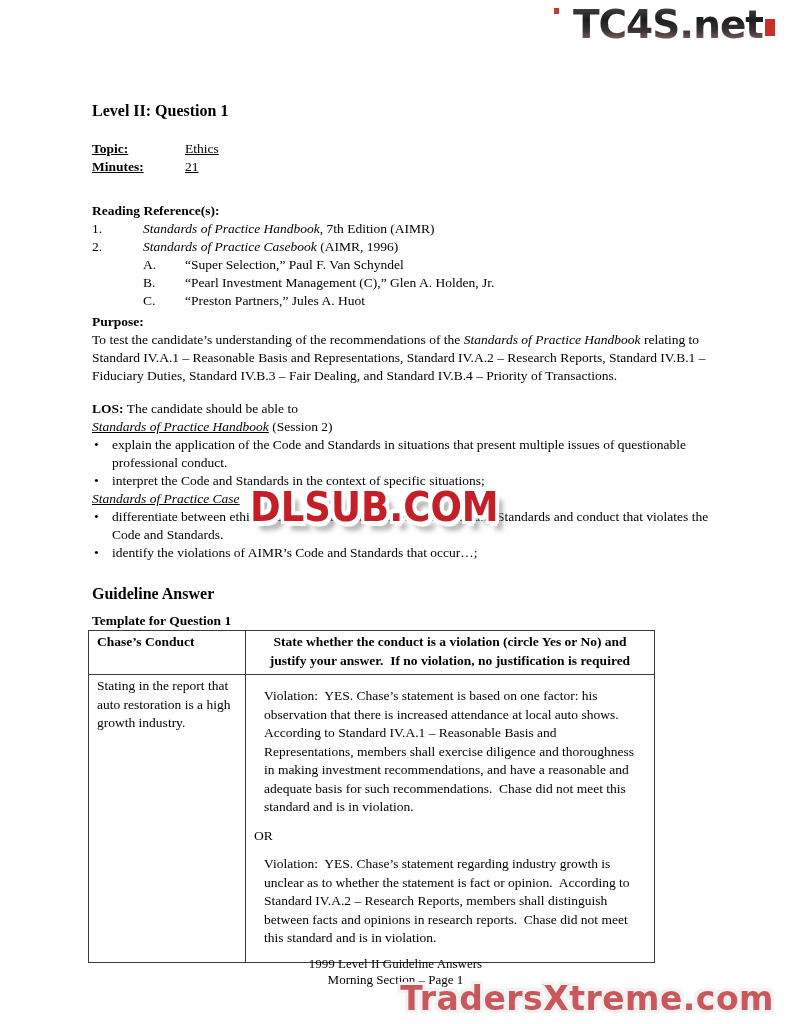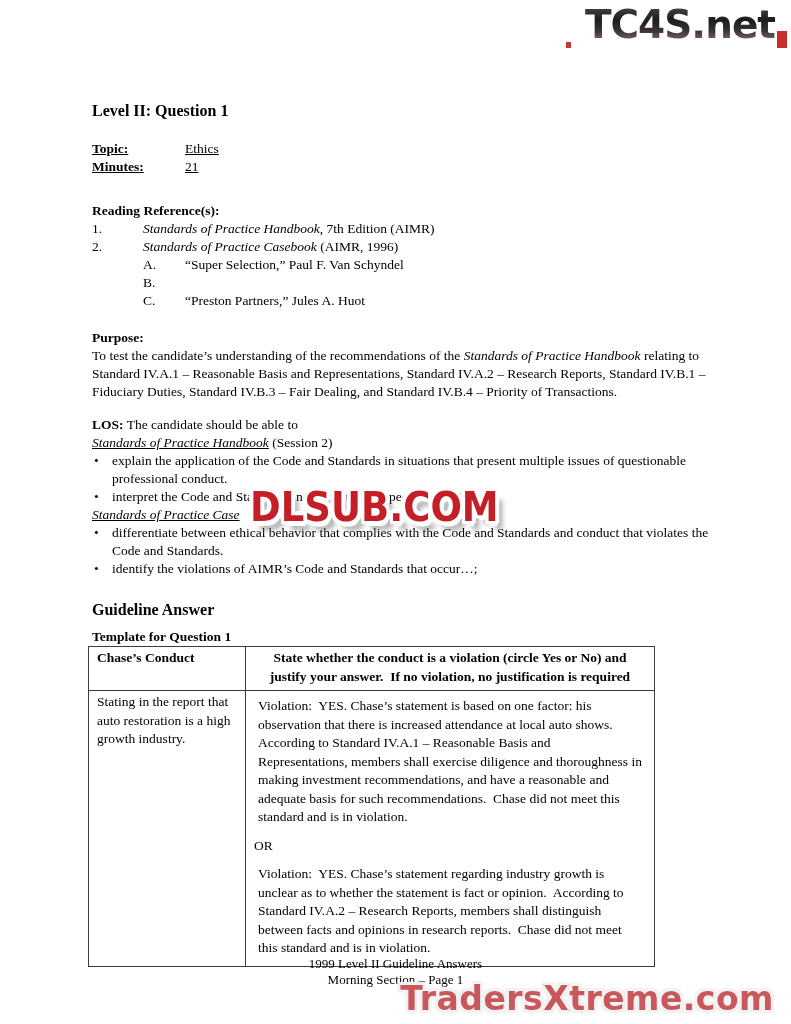--- a/index.html
+++ b/index.html
@@ -4,58 +4,58 @@
 <style>
   html,body{margin:0;padding:0;background:#ffffff;}
   .page{position:relative;width:791px;height:1024px;background:#fff;overflow:hidden;
         font-family:"Liberation Serif",serif;font-size:13.5px;line-height:18px;color:#000;}
   .b{font-weight:bold;}
   .it{font-style:italic;}
   .itu{font-style:italic;text-decoration:underline;}
   .prewrap{white-space:pre-wrap;}
 
   
-  .tc4s{position:absolute;top:2px;right:4px;display:flex;align-items:flex-end;}
+  .tc4s{position:absolute;top:2px;right:16px;display:flex;align-items:flex-start;}
   .tc4s-text{font-family:"DejaVu Sans",sans-serif;font-weight:bold;font-size:39px;line-height:46px;
              letter-spacing:-1px;transform:scaleY(1.02);
              background:linear-gradient(180deg,#555 0%,#1d1d1d 38%,#3a3232 62%,#8d6f6d 88%,#a88884 100%);
              -webkit-background-clip:text;background-clip:text;color:transparent;}
   @supports not (-webkit-background-clip: text){.tc4s-text{color:#3a3234;}}
   .sq{display:inline-block;background:#c03a33;}
   .sq-a{width:5px;height:6px;margin:6px 14px 0 0;}
   .sq-b{width:10px;height:17px;margin:17px 0 0 2px;background:#c92f2a;}
 
   
   .content{position:absolute;left:92px;top:86px;width:636px;}
   h1.doc{font-size:16px;line-height:18px;margin:16px 0 20px 0;font-weight:bold;}
   .meta{margin:0 0 26px 0;}
   .meta-row{display:flex;text-decoration:underline;}
   .meta-row .lbl{width:93px;font-weight:bold;}
   .sec-head{font-weight:bold;}
-  .reading{margin:0 0 19px 0;}
+  .reading{margin:0 0 3px 0;}
   .ref-row{display:flex;}
   .ref-row .num{width:51px;}
   .sub-row{display:flex;padding-left:51px;}
   .sub-row .ltr{width:42px;}
   .purpose{margin:0 0 15px 0;}
   .purpose p{margin:0;}
   .los{margin:0 0 22px 0;}
   .bullet{position:relative;padding-left:20px;}
   .bullet::before{content:"•";position:absolute;left:2px;top:0;}
   h2.doc{font-size:16px;line-height:20px;margin:0 0 8px 0;font-weight:bold;}
   .tmpl-title{font-weight:bold;margin:0 0 0 0;}
 
   
   table.tmpl{border-collapse:collapse;width:567px;margin-left:-4px;table-layout:fixed;}
   table.tmpl td{border:1.5px solid #3c3c3c;padding:2px 8px 4px 8px;vertical-align:top;line-height:18.5px;}
   td.c1{width:140px;}
   td.hdr1{vertical-align:bottom;font-weight:bold;}
   td.hdr2{font-weight:bold;line-height:17.5px;padding-top:3px;text-align:center;}
   td.ans{padding-left:12px;}
-  td.ans p{margin:4px;}
+  td.ans p{margin:10px;}
   td.ans p.orp{margin:10px 0;}
 
   
   .footer{position:absolute;top:956px;left:0;width:100%;text-align:center;font-size:13px;line-height:16px;}
 
   
   .watermark{position:absolute;left:250px;top:483px;
              font-family:"DejaVu Sans",sans-serif;font-weight:bold;font-size:37px;line-height:44px;
              letter-spacing:0px;transform:scaleY(1.12);transform-origin:top left;
              color:#c41f26;
@@ -109,20 +109,21 @@
       <div class="ref-row">
           <span class="num">2.</span>
           <span><span class="it">Standards of Practice Casebook</span><span> (AIMR, 1996)</span></span>
         </div>
       <div class="sub-row">
           <span class="ltr">A.</span>
           <span>“Super Selection,” Paul F. Van Schyndel</span>
         </div>
       <div class="sub-row">
           <span class="ltr">B.</span>
+          <span>“Pearl Investment Management (C),” Glen A. Holden, Jr.</span>
         </div>
       <div class="sub-row">
           <span class="ltr">C.</span>
           <span>“Preston Partners,” Jules A. Huot</span>
         </div>
     </div>
 
     <div class="purpose">
       <div class="sec-head">Purpose:</div>
       <p><span>To test the candidate’s understanding of the recommendations of the </span><span class="it">Standards of Practice Handbook</span><span> relating to Standard IV.A.1 – Reasonable Basis and Representations, Standard IV.A.2 – Research Reports, Standard IV.B.1 – Fiduciary Duties, Standard IV.B.3 – Fair Dealing, and Standard IV.B.4 – Priority of Transactions.</span></p>

